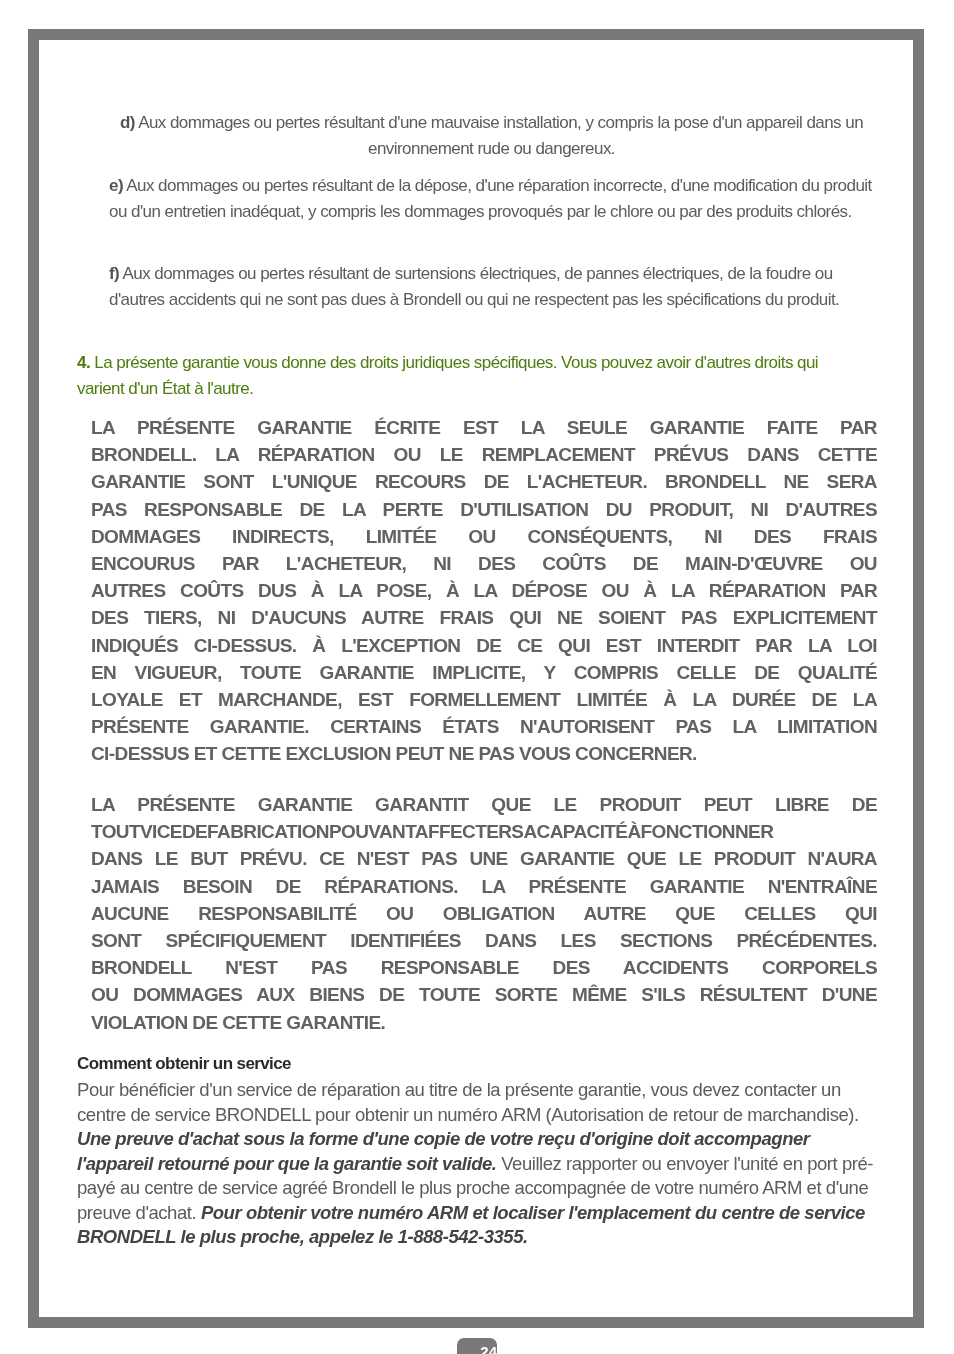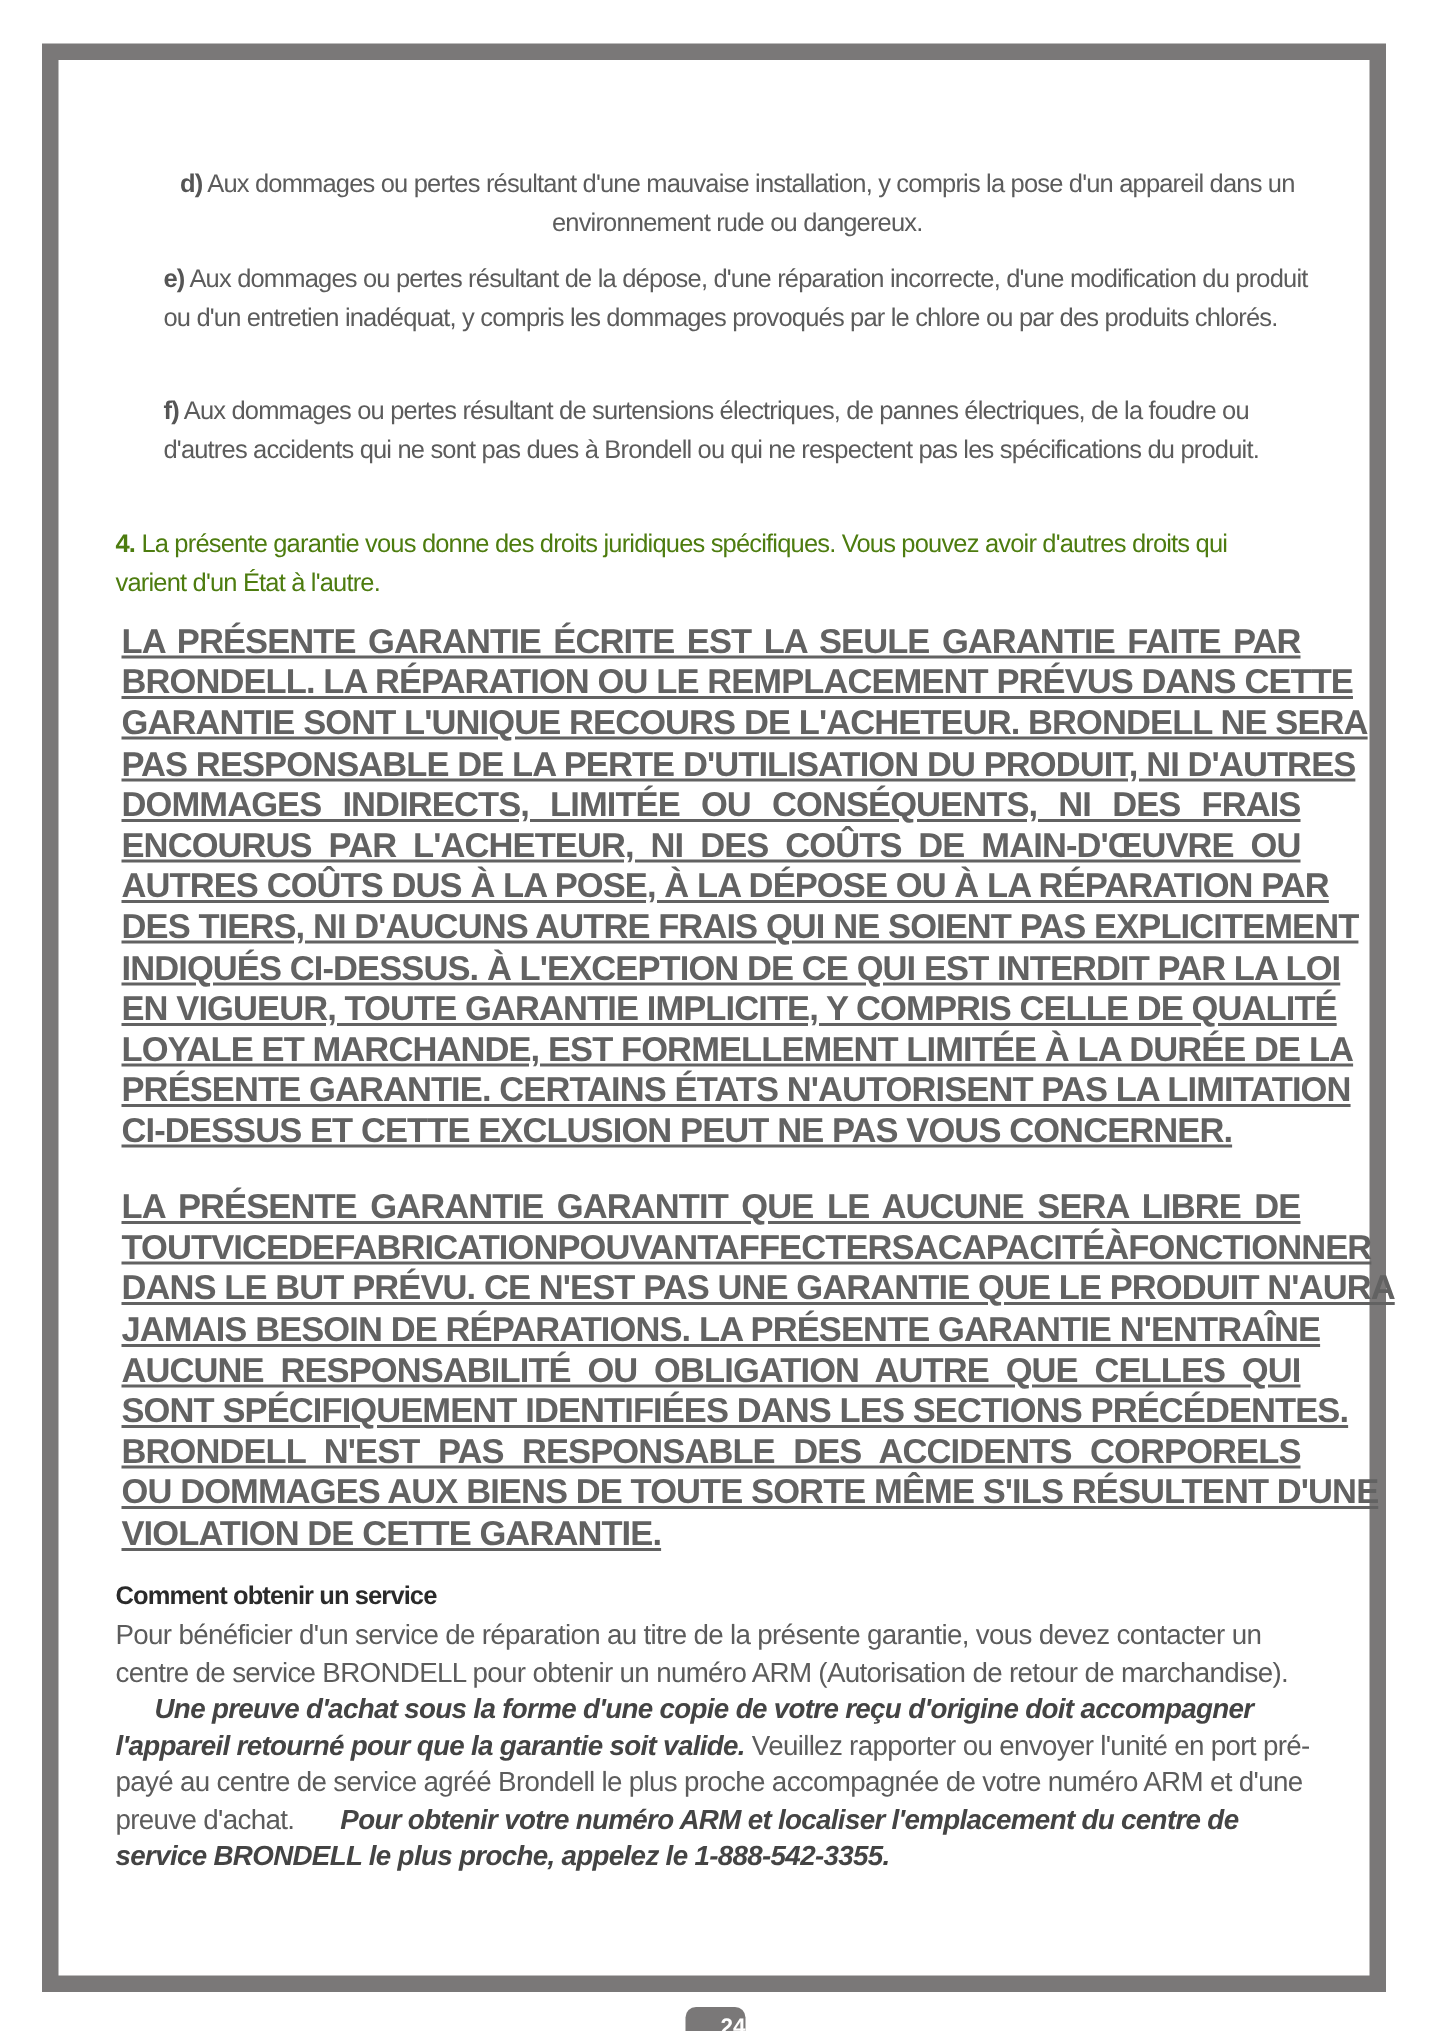--- a/index.html
+++ b/index.html
@@ -6,30 +6,30 @@
     body { width:954px; height:1354px; position:relative; overflow:hidden;
            font-family:"Liberation Sans", sans-serif; color:#5a5a5a; }
     .frame { position:absolute; left:28px; top:29px; width:874px; height:1277px;
              border:11px solid #7a7878; background:#fff; }
     .content { position:absolute; left:0; top:0; width:954px; }
     .sub { position:absolute; left:109px; width:765px; font-size:17px; line-height:25.5px;
            letter-spacing:-0.55px; color:#5c5c5c; }
     .sub b { color:#555; }
     .p4 { position:absolute; left:77px; width:790px; font-size:17px; line-height:26px;
           letter-spacing:-0.55px; color:#4d7c0f; }
-    .caps { position:absolute; left:81px; width:786px; font-size:23px; line-height:27.2px;
+    .caps { position:absolute; left:91px; width:786px; font-size:19px; line-height:27.2px;
             font-weight:bold; text-align:justify; text-align-last:left; color:#626262;
-            letter-spacing:-0.6px;text-decoration:underline; }
+            letter-spacing:-0.6px; }
     .caps .ln { display:block; text-align:justify; text-align-last:justify; white-space:nowrap; }
     .caps .ln.last { text-align-last:left; }
     .svc-title { position:absolute; left:77px; top:1054px; font-size:17px; font-weight:bold;
                  color:#2a2a2a; letter-spacing:-0.6px; }
     .svc-body { position:absolute; left:77px; top:1078px; width:800px; font-size:18.5px;
                 line-height:24.5px; color:#5c5c5c; letter-spacing:-0.45px; }
-    .svc-body .em { font-weight:bold; font-style:italic; color:#444;margin-left:26px; }
+    .svc-body .em { font-weight:bold; font-style:italic; color:#444; }
     .pagebadge { position:absolute; left:457px; top:1338px; width:40px; height:27px;
                  background:#7a7878; border-radius:7px 7px 0 0; color:#fff; font-weight:bold;
                  font-size:15px; text-align:right; line-height:27px; }
   </style>
 </head>
 <body>
 
 <div class="frame"></div>
 
 <div class="content">
@@ -62,21 +62,21 @@
     <span class="ln">AUTRES COÛTS DUS À LA POSE, À LA DÉPOSE OU À LA RÉPARATION PAR</span>
     <span class="ln">DES TIERS, NI D'AUCUNS AUTRE FRAIS QUI NE SOIENT PAS EXPLICITEMENT</span>
     <span class="ln">INDIQUÉS CI-DESSUS. À L'EXCEPTION DE CE QUI EST INTERDIT PAR LA LOI</span>
     <span class="ln">EN VIGUEUR, TOUTE GARANTIE IMPLICITE, Y COMPRIS CELLE DE QUALITÉ</span>
     <span class="ln">LOYALE ET MARCHANDE, EST FORMELLEMENT LIMITÉE À LA DURÉE DE LA</span>
     <span class="ln">PRÉSENTE GARANTIE. CERTAINS ÉTATS N'AUTORISENT PAS LA LIMITATION</span>
     <span class="ln last">CI-DESSUS ET CETTE EXCLUSION PEUT NE PAS VOUS CONCERNER.</span>
   </div>
 
   <div class="caps" style="top:791px;">
-    <span class="ln">LA PRÉSENTE GARANTIE GARANTIT QUE LE AUCUNE SERA LIBRE DE</span>
+    <span class="ln">LA PRÉSENTE GARANTIE GARANTIT QUE LE PRODUIT PEUT LIBRE DE</span>
     <span class="ln">TOUTVICEDEFABRICATIONPOUVANTAFFECTERSACAPACITÉÀFONCTIONNER</span>
     <span class="ln">DANS LE BUT PRÉVU. CE N'EST PAS UNE GARANTIE QUE LE PRODUIT N'AURA</span>
     <span class="ln">JAMAIS BESOIN DE RÉPARATIONS. LA PRÉSENTE GARANTIE N'ENTRAÎNE</span>
     <span class="ln">AUCUNE RESPONSABILITÉ OU OBLIGATION AUTRE QUE CELLES QUI</span>
     <span class="ln">SONT SPÉCIFIQUEMENT IDENTIFIÉES DANS LES SECTIONS PRÉCÉDENTES.</span>
     <span class="ln">BRONDELL N'EST PAS RESPONSABLE DES ACCIDENTS CORPORELS</span>
     <span class="ln">OU DOMMAGES AUX BIENS DE TOUTE SORTE MÊME S'ILS RÉSULTENT D'UNE</span>
     <span class="ln last">VIOLATION DE CETTE GARANTIE.</span>
   </div>
 

